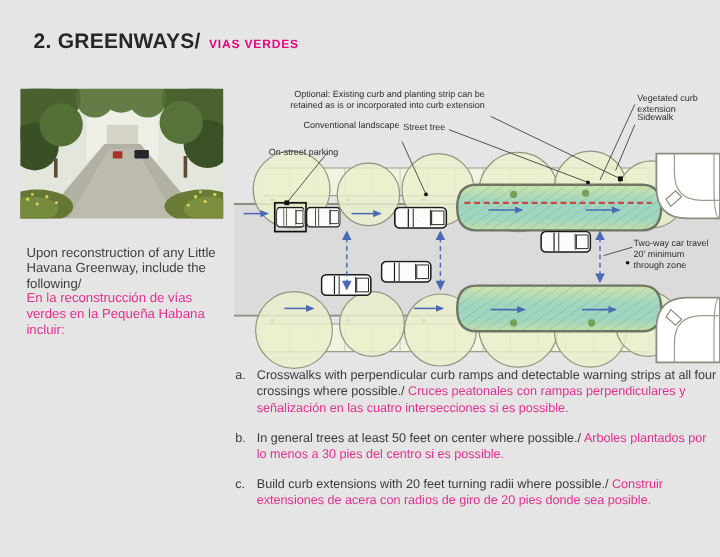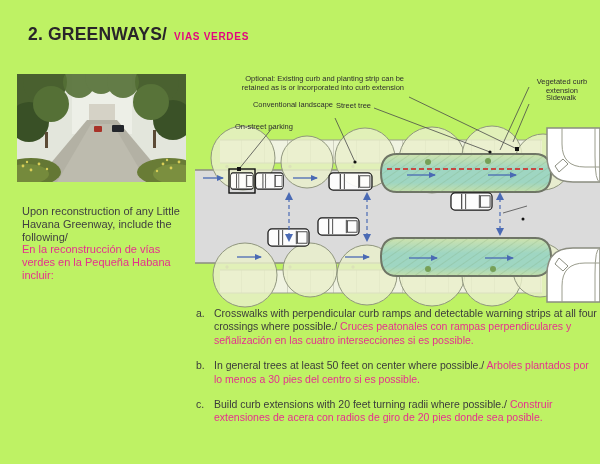--- a/index.html
+++ b/index.html
@@ -1,37 +1,37 @@
 <!DOCTYPE html>
 <html><head>
 <meta charset="utf-8">
 <style>
   * { margin:0; padding:0; box-sizing:border-box; }
   body { background:#888; font-family:"Liberation Sans", sans-serif; }
   .page {
-    position:relative; width:600px; height:464px; background:#bef264;
+    position:relative; width:600px; height:464px; background:#e5e5e5;
     overflow:hidden; margin:0 auto;
   }
   
   .title-row { position:absolute; left:28px; top:24px; display:flex; align-items:baseline; gap:7px; }
   .title-black { font-size:17.5px; font-weight:700; color:#29252a; letter-spacing:.2px; }
   .title-pink  { font-size:10px; font-weight:700; color:#e4057f; letter-spacing:.7px; }
 
   
   .photo { position:absolute; left:17px; top:74px; width:169px; height:108px; }
 
   
   .intro { position:absolute; left:22px; top:205px; width:160px; font-size:11px; line-height:12.8px; }
   .intro .en { display:block; color:#404040; }
   .intro .es { display:block; color:#e5308e; }
 
   
   .diagram { position:absolute; left:195px; top:70px; width:405px; height:240px; }
   .diagram svg { position:absolute; left:0; top:0; }
-  .dlabel { position:absolute; font-size:7.5px; line-height:1.22; color:#2e2e2e;text-align:center; }
+  .dlabel { position:absolute; font-size:7.5px; line-height:1.22; color:#2e2e2e; }
   .dlabel.right { text-align:right; }
   .dlabel.pre { white-space:pre-line; }
 
   
   .list { position:absolute; left:196px; top:307px; width:402px; }
   .list-item { display:flex; margin-bottom:12px; font-size:10.5px; line-height:13.4px; }
   .list-item .marker { width:18px; flex:0 0 18px; color:#3b3b3b; }
   .list-item .body { flex:1; }
   .list-item .en { color:#3b3b3b; }
   .list-item .es { color:#e5308e; }
@@ -246,20 +246,23 @@
           <circle cx="328" cy="149" r="1.5" stroke="none"></circle>
       </g>
     </svg>
 
     <div class="dlabel right" style="right:196px; top:4px; width:170px;">Optional: Existing curb and planting strip can be retained as is or incorporated into curb extension</div>
     <div class="dlabel right" style="right:229px; top:31px; width:90px;">Street tree</div>
     <div class="dlabel right" style="right:267px; top:30px; width:110px;">Conventional landscape</div>
     <div class="dlabel" style="left:1px; top:52px; width:80px;margin-left:28px;">On-street parking</div>
     <div class="dlabel" style="left:336px; top:7px; width:62px;">Vegetated curb extension</div>
     <div class="dlabel" style="left:336px; top:23px; width:60px;">Sidewalk</div>
+    <div class="dlabel pre" style="left:333px; top:128px; width:72px;">Two-way car travel
+20' minimum
+through zone</div>
   </div>
 
   <div class="list">
     <div class="list-item">
       <span class="marker">a.</span>
       <span class="body"><span class="en">Crosswalks with perpendicular curb ramps and detectable warning strips at all four crossings where possible./ </span><span class="es">Cruces peatonales con rampas perpendiculares y señalización en las cuatro intersecciones si es possible.</span></span>
     </div>
     <div class="list-item">
       <span class="marker">b.</span>
       <span class="body"><span class="en">In general trees at least 50 feet on center where possible./ </span><span class="es">Arboles plantados por lo menos a 30 pies del centro si es possible.</span></span>

